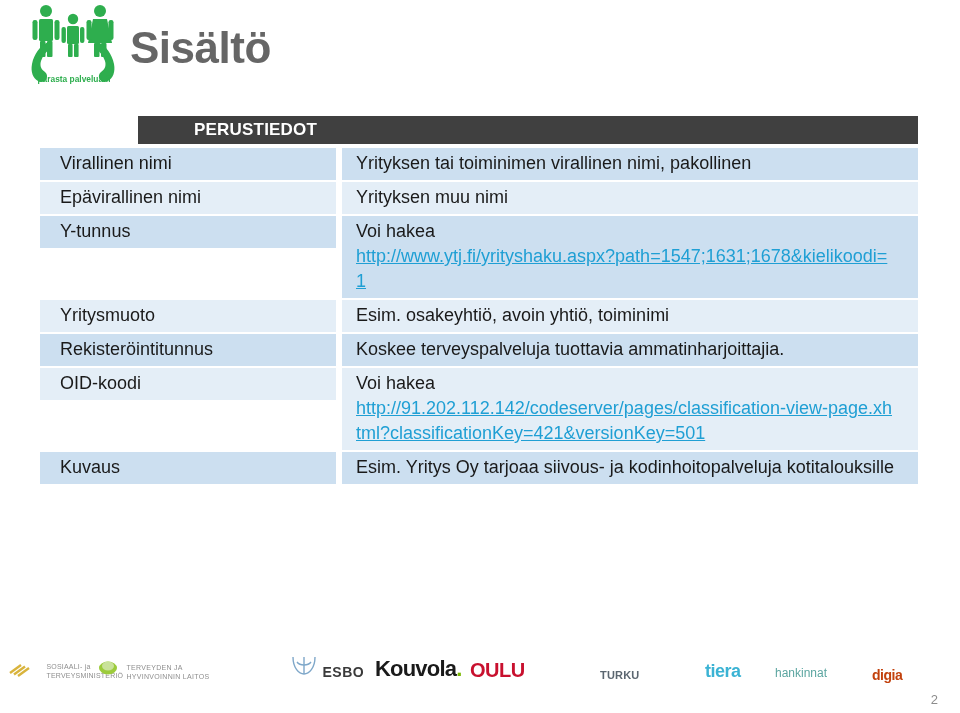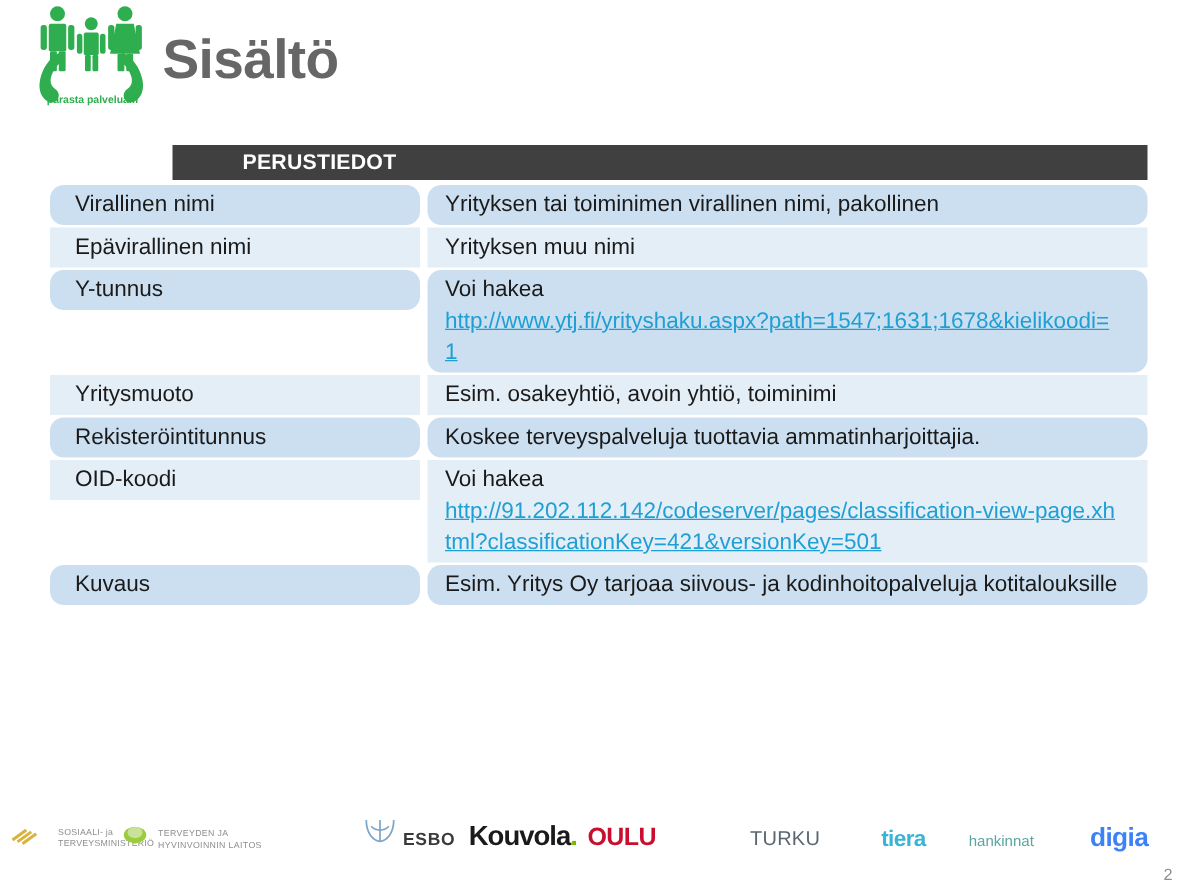--- a/index.html
+++ b/index.html
@@ -73,21 +73,21 @@
     top: 32px;
     width: 878px;
   }
   .table-row {
     position: relative;
     width: 878px;
     display: flex;
     align-items: flex-start;
     margin-bottom: 2px;
   }
-  .row-shade-a .cell { background: #ccdff0; border-radius: 11px; }
+  .row-shade-a .cell { background: #ccdff0; }
   .row-shade-b .cell { background: #e4eef7; }
 
   .cell {
     box-sizing: border-box;
     padding: 3px 0 4px 0;
     font-size: 18px;
     color: #1a1a1a;
     line-height: 25px;
   }
   .cell-label {
@@ -166,37 +166,37 @@
     color: #1a1a1a; letter-spacing: -0.8px;
   }
   #logo-kouvola .dot { color: #7ab800; }
   #logo-oulu {
     left: 470px; bottom: 31px;
     font-size: 20px; font-weight: bold;
     color: #c8102e; letter-spacing: -0.5px;
   }
   #logo-turku {
     left: 600px; bottom: 32px;
-    font-size: 16px; font-weight: normal;
+    font-size: 11px; font-weight: bold;
     color: #5b6670; letter-spacing: 0.2px;
   }
   #logo-tiera {
     left: 705px; bottom: 31px;
     font-size: 18px; font-weight: bold;
     color: #3bb3d4; letter-spacing: -0.5px;
   }
   #logo-hankinnat {
     left: 775px; bottom: 33px;
     font-size: 12px;
     color: #5ba5a0;
   }
   #logo-digia {
     left: 872px; bottom: 30px;
-    font-size: 21px; font-weight: bold;
-    color: #3b82f6; letter-spacing: -0.5px;
+    font-size: 14px; font-weight: bold;
+    color: #c2410c; letter-spacing: -0.5px;
   }
   #page-number {
     position: absolute;
     right: 22px;
     bottom: 6px;
     font-size: 13px;
     color: #8c8c8c;
   }
 </style>
 </head>

